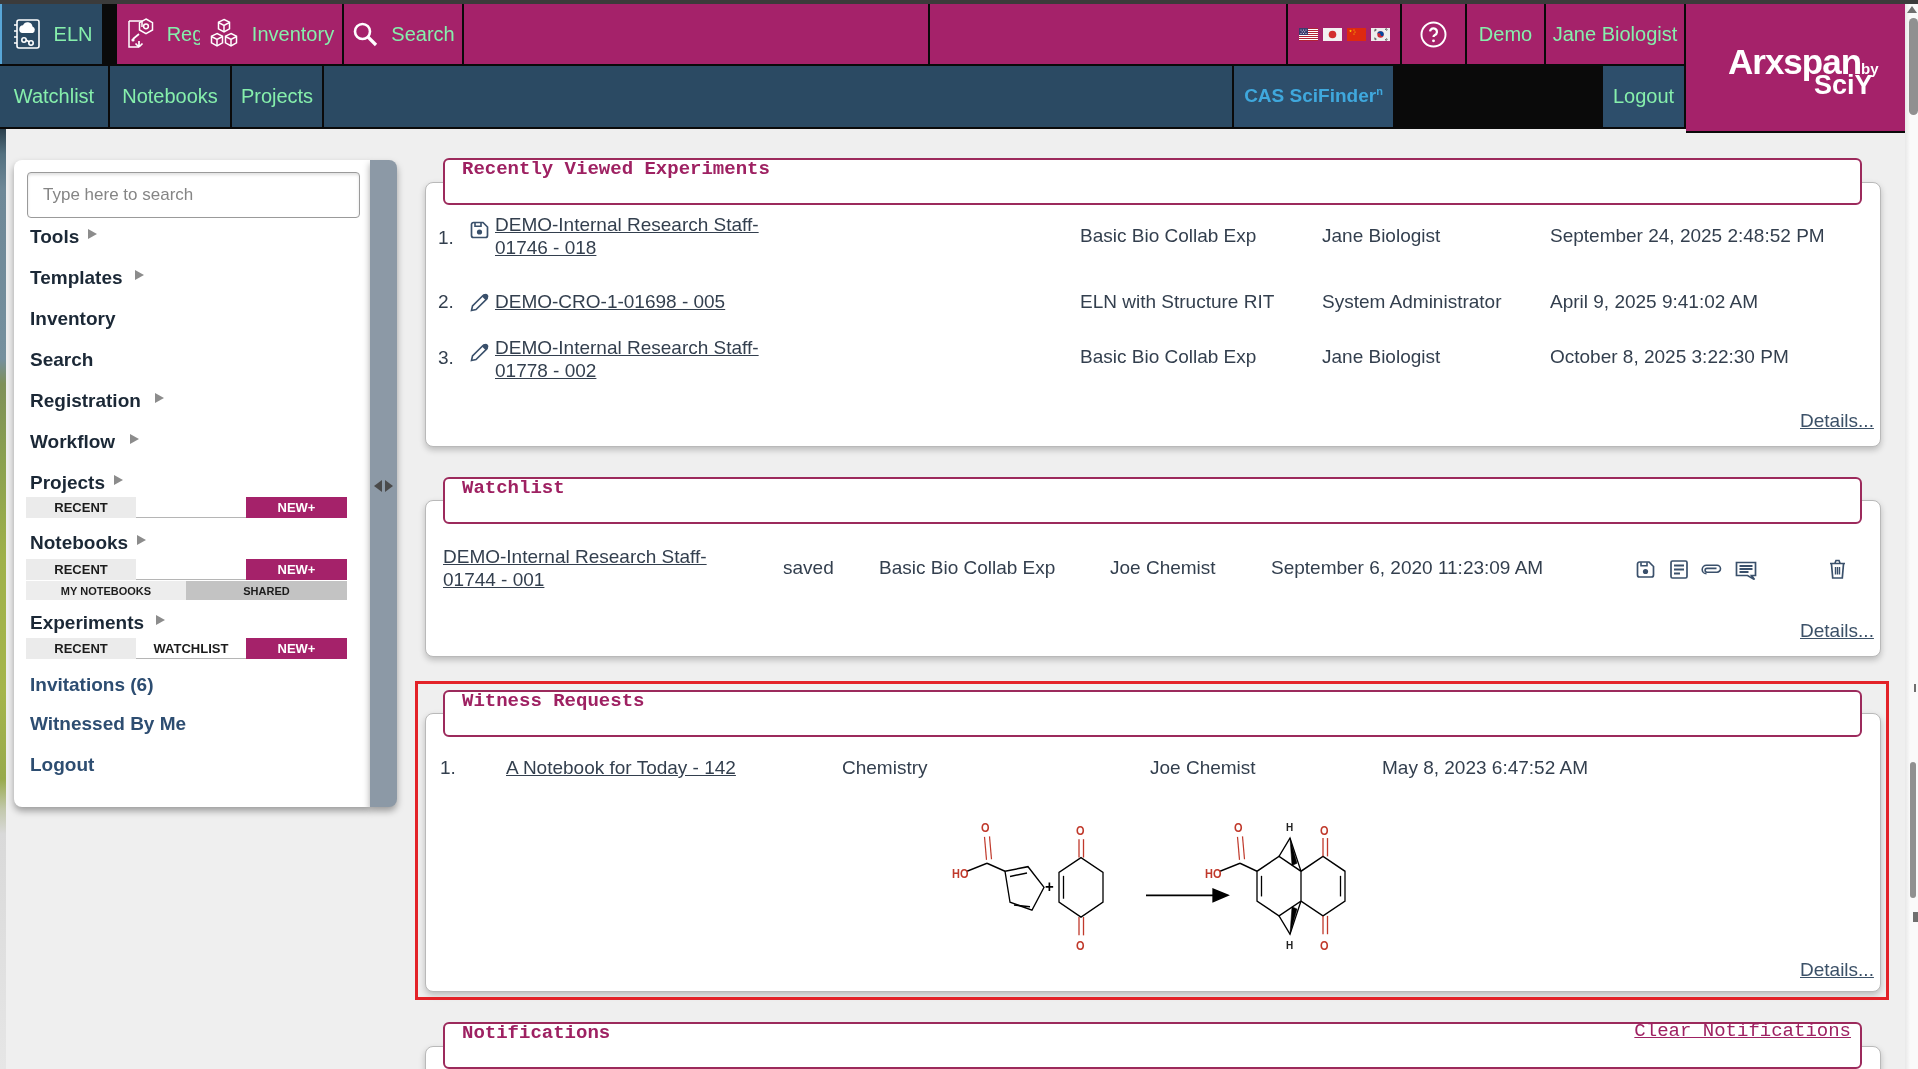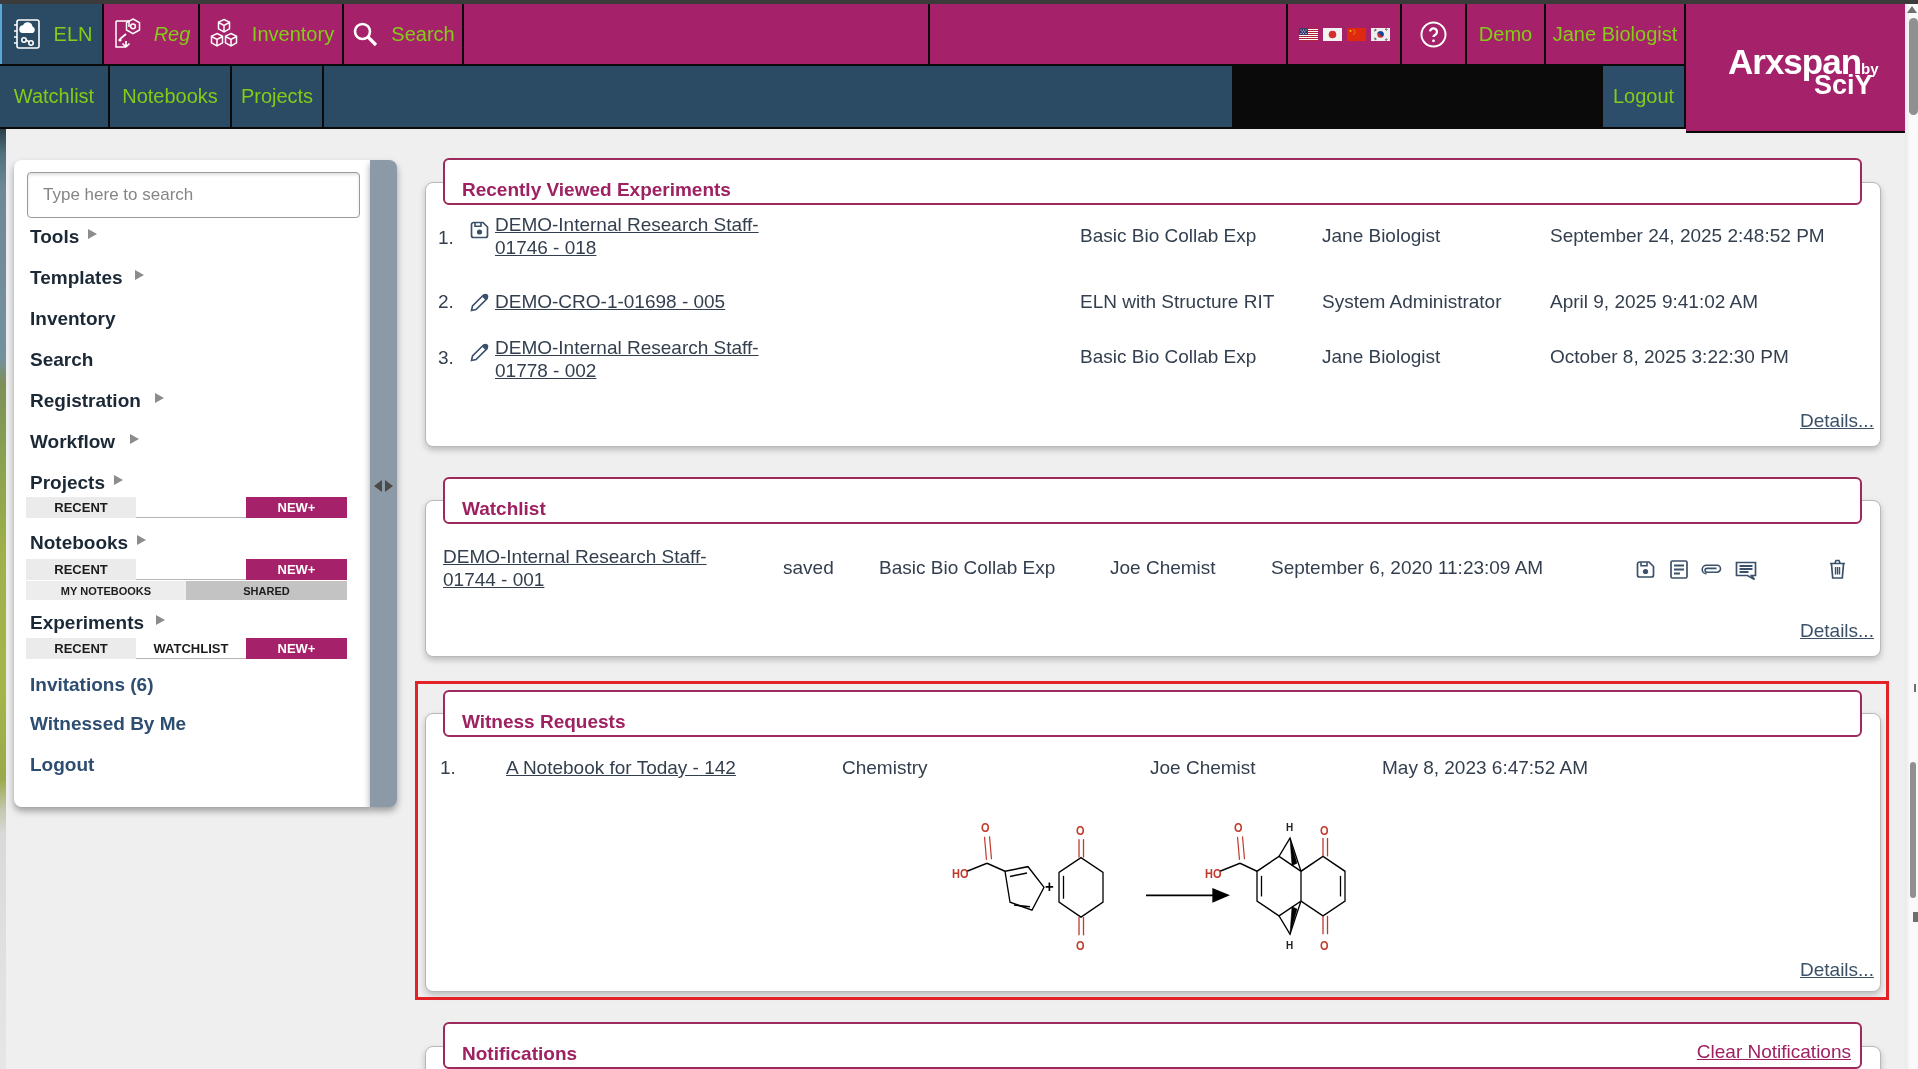--- a/index.html
+++ b/index.html
@@ -8,21 +8,21 @@
 body { position:relative; }
 .abs { position:absolute; }
 
 #topstrip { left:0; top:0; width:1918px; height:4px; background:#3b3b3b; }
 #bar1 { left:0; top:4px; width:1905px; height:62px; background:#0a0a0a; }
 #bar2 { left:0; top:66px; width:1905px; height:63px; background:#0a0a0a; }
 .b1 { position:absolute; top:0; height:60px; background:#a5226a; color:#fff;
   display:flex; align-items:center; justify-content:center; gap:12px; }
 .b2 { position:absolute; top:0; height:61px; background:#2b4a63; color:#fff;
   display:flex; align-items:center; justify-content:center; }
-.nt { font-size:20px; color:#84cc16; }
+.nt { font-size:20px; color:#86efac; }
 #eln { background:#2b4a63; }
 #arxbox { left:1686px; top:4px; width:219px; height:129px; background:#a5226a;
   border-bottom:2px solid #0a0a0a; }
 
 #sbar { left:1905px; top:4px; width:13px; height:1065px;
   background:linear-gradient(90deg,#e8e8e8,#fafafa 40%,#fafafa); }
 .sthumb { position:absolute; background:#909090; border-radius:5px; }
 
 #photo { left:0; top:129px; width:6px; height:940px;
   background:linear-gradient(180deg,#2a3f4c 0px,#53707f 25px,#6e8897 60px,
@@ -43,21 +43,21 @@
   border-top:5.5px solid transparent; border-bottom:5.5px solid transparent; }
 .tab { position:absolute; font-weight:bold; color:#1c1c1c; display:flex;
   align-items:center; justify-content:center; font-size:13px; }
 .tab.newp { background:#a5226a; color:#fff; }
 .tab.grey { background:#ebebeb; }
 .tab.wline { background:#fff; border-bottom:1px solid #b5b5b5; }
 
 .card { position:absolute; background:#fff; border-radius:8px;
   border:1px solid #b9b9b9; box-shadow:0 3px 6px rgba(0,0,0,0.22); }
 .phead { position:absolute; background:#fff; border:2px solid #9c2a5c; border-radius:6px;
-  display:flex; align-items:flex-end; }
+  display:flex; align-items:flex-start;font-family:Liberation Mono, monospace; }
 .ht { color:#9e2162; font-weight:bold; font-size:19px; margin-left:17px; position:relative; top:-2px; }
 .lnk { color:#33485e; text-decoration:underline; }
 .txt { position:absolute; color:#333f4e; font-size:19px; white-space:nowrap; }
 .det { position:absolute; color:#3c5168; font-size:19px; text-decoration:underline;margin-left:6px; }
 #redbox { left:415px; top:681px; width:1474px; height:319px; border:3px solid #e32228; }
 .icn { position:absolute; }
 </style>
 </head>
 <body>
 <div class="abs" id="photo"></div>
@@ -68,21 +68,21 @@
     <svg width="30" height="32" viewBox="0 0 30 32" fill="none" stroke="#fff" stroke-width="1.6">
       <rect x="5" y="2" width="22" height="28" rx="2"></rect>
       <path d="M5 7 H2 M5 13 H2 M5 19 H2 M5 25 H2"></path>
       <path d="M10 15 a4 4 0 0 1 1-7.8 a5 5 0 0 1 9.5 1.2 a3.6 3.6 0 0 1 0.3 6.6 z" fill="#fff" stroke="none"></path>
       <circle cx="12" cy="22" r="2.2"></circle>
         <circle cx="19" cy="25" r="2.2"></circle>
       <path d="M14 22 l3.5 2"></path>
     </svg>
     <span class="nt">ELN</span>
     </div>
-  <div class="b1" style="left:104px;width:94px;font-style:italic;">
+  <div class="b1" style="left:117px;width:94px;">
     <svg width="30" height="34" viewBox="0 0 30 34" fill="none" stroke="#fff" stroke-width="1.5">
       <path d="M4 4 h13 v6 M4 4 v26 h10"></path>
       <polygon points="21,2 27.5,5.7 27.5,13 21,16.7 14.5,13 14.5,5.7"></polygon>
       <circle cx="21" cy="9.3" r="2.4"></circle>
       <path d="M8 22 l6 -5 M14 24 v6 m0 0 l-3.5 -3.5 m3.5 3.5 l3.5 -3.5" stroke-width="1.7"></path>
       <circle cx="8" cy="23" r="1.6" fill="#fff" stroke="none"></circle>
     </svg>
     <span class="nt">Reg</span>
     </div>
   <div class="b1" style="left:200px;width:142px;">
@@ -160,20 +160,23 @@
   <div class="b2" style="left:0px;width:108px;">
       <span class="nt">Watchlist</span>
     </div>
   <div class="b2" style="left:110px;width:120px;">
       <span class="nt">Notebooks</span>
     </div>
   <div class="b2" style="left:232px;width:90px;">
       <span class="nt">Projects</span>
     </div>
   <div class="b2" style="left:324px;width:908px;"></div>
+  <div class="b2" style="left:1234px;width:159px;background:#2d4e6b;">
+      <span style="color:#3fa8dd;font-weight:bold;font-size:19px;">CAS SciFinder<sup style="font-size:11px;">n</sup></span>
+    </div>
   <div class="b2" style="left:1603px;width:81px;background:#2d4e6b;">
       <span class="nt">Logout</span>
     </div>
 </div>
 <div class="abs" id="arxbox">
   <div style="position:absolute;left:42px;top:38px;color:#fff;font-weight:bold;font-size:35px;letter-spacing:-1px;">Arxspan<span style="font-size:15px;letter-spacing:0;">by</span></div>
   <div style="position:absolute;left:128px;top:66px;color:#fff;font-weight:bold;font-size:27px;">SciY</div>
 </div>
 <div class="abs" id="sbar">
   <div style="position:absolute;left:2px;top:2px;width:0;height:0;border-bottom:7px solid #6f6f6f;border-left:5px solid transparent;border-right:5px solid transparent;"></div>

